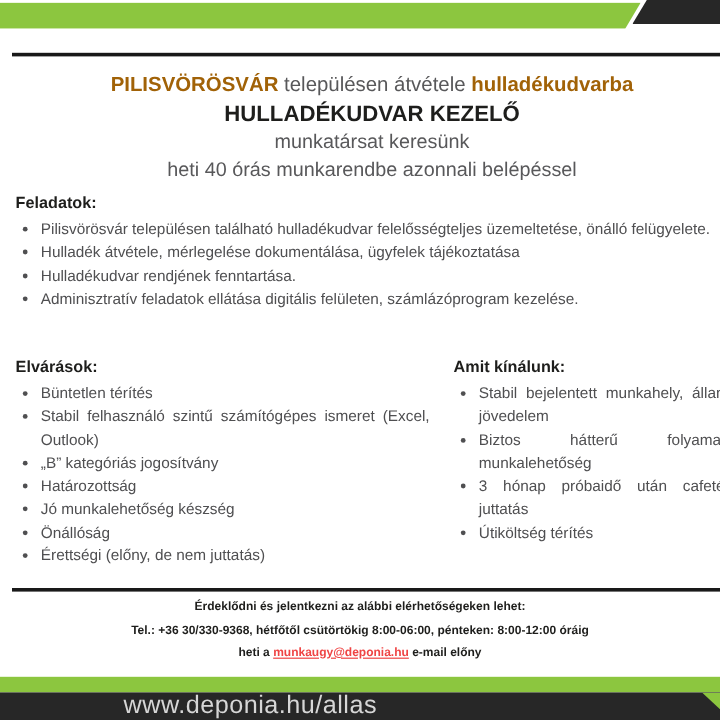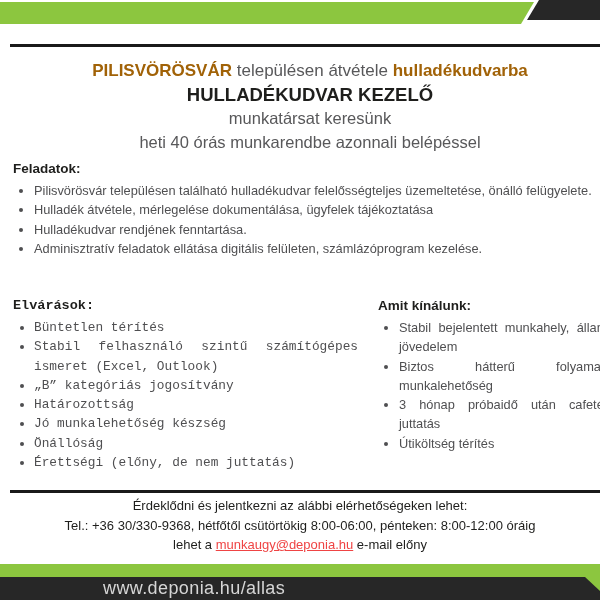--- a/index.html
+++ b/index.html
@@ -43,37 +43,37 @@
   .section-heading { font-size: 13.5px; font-weight: bold; color: #1e1e1c; }
   ul.bullets {
     margin: 5px 0 0 0; padding: 0 0 0 21px;
     font-size: 12.8px; line-height: 19.3px; color: #4f4f51;
   }
   ul.bullets li { text-align: justify; }
 
   .tasks { position: absolute; top: 161px; left: 13px; width: 627px; }
 
   .columns { position: absolute; top: 298px; left: 13px; display: flex; }
-  .col-left { width: 345px; font-family: Liberation Mono, monospace; }
+  .col-left { width: 345px; }
   .col-right { width: 240px; margin-left: 20px; }
 
   
   .contact {
     position: absolute; top: 496px; left: 0; width: 600px;
-    text-align: center; font-weight: normal; font-size: 13px;
+    text-align: center; font-weight: bold; font-size: 10px;
     line-height: 19.5px; color: #1e1e1c; white-space: nowrap;
   }
   .contact .email { text-decoration: underline; color: #ef4444; }
 
   
   .footer-green { position: absolute; top: 564px; left: 0; width: 600px; height: 13px; background: #8cc63f; }
   .footer-dark  { position: absolute; top: 577px; left: 0; width: 600px; height: 23px; background: #272727; }
   .footer-url {
     position: absolute; left: 103px; top: 0; height: 23px; line-height: 22px;
-    font-size: 18px; color: #d6d6d6; letter-spacing: 0.4px;
+    font-size: 21px; color: #d6d6d6; letter-spacing: 0.4px;
   }
   .footer-notch {
     position: absolute; top: 577px; right: 0; width: 15px; height: 14px;
     background: #8cc63f;
     clip-path: polygon(0 0, 100% 0, 100% 100%);
   }
 </style>
 </head>
 <body>
 
@@ -128,21 +128,21 @@
       </ul>
   </div>
 </div>
 
 <div class="rule rule-bottom"></div>
 
 <div class="contact">
   <div>Érdeklődni és jelentkezni az alábbi elérhetőségeken lehet:</div>
   <div>Tel.: +36 30/330-9368, hétfőtől csütörtökig 8:00-06:00, pénteken: 8:00-12:00 óráig</div>
   <div>
-    <span>lehet a</span>
+    <span>heti a</span>
     <span class="email">munkaugy@deponia.hu</span>
     <span>e-mail előny</span>
   </div>
 </div>
 
 <div class="footer-green"></div>
 <div class="footer-dark">
   <span class="footer-url">www.deponia.hu/allas</span>
 </div>
 <div class="footer-notch"></div>

